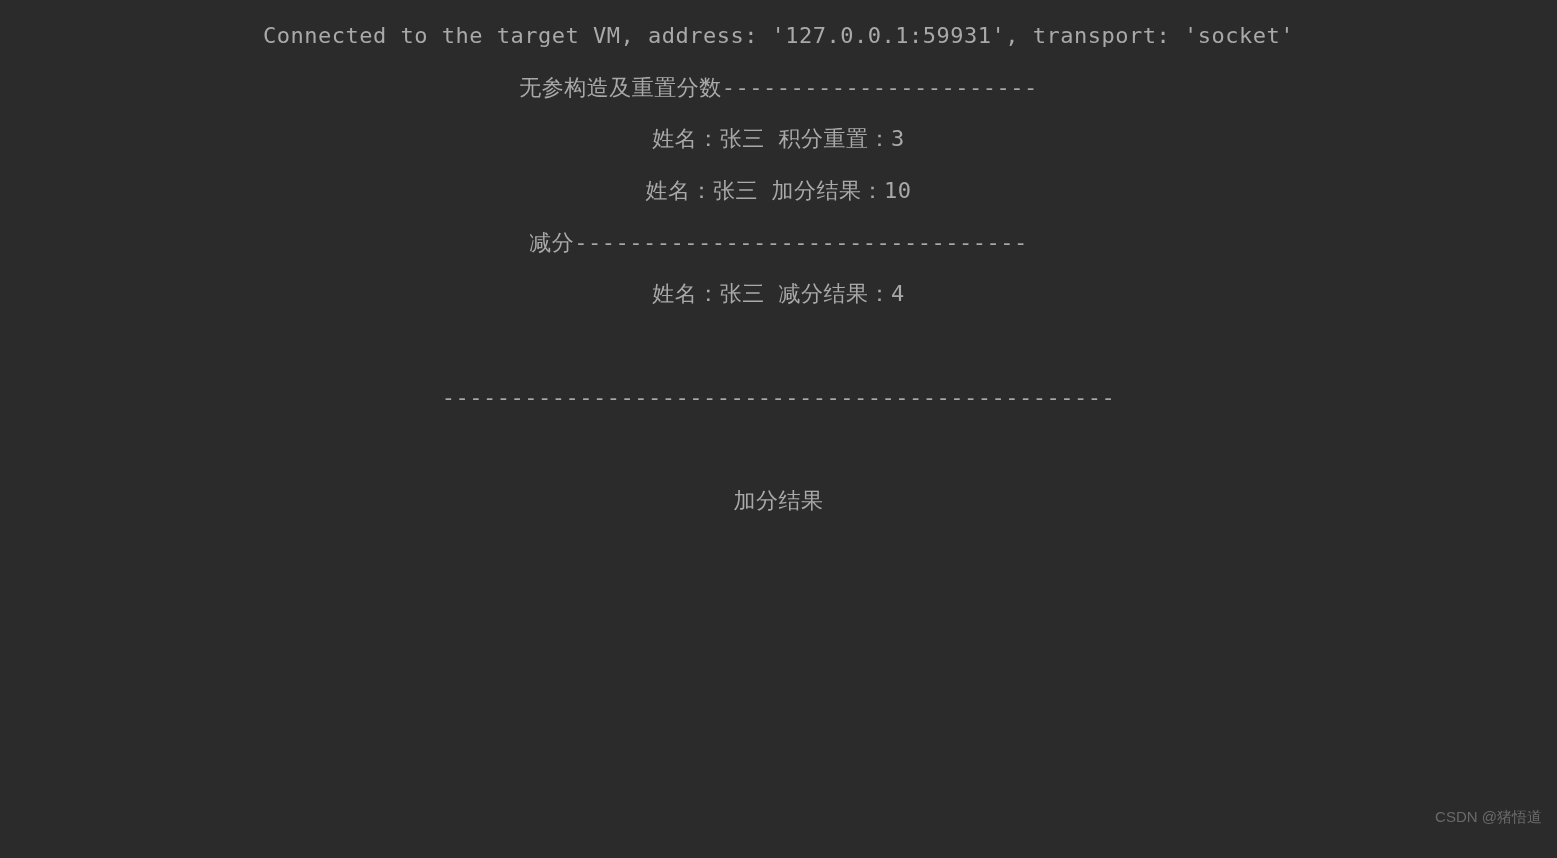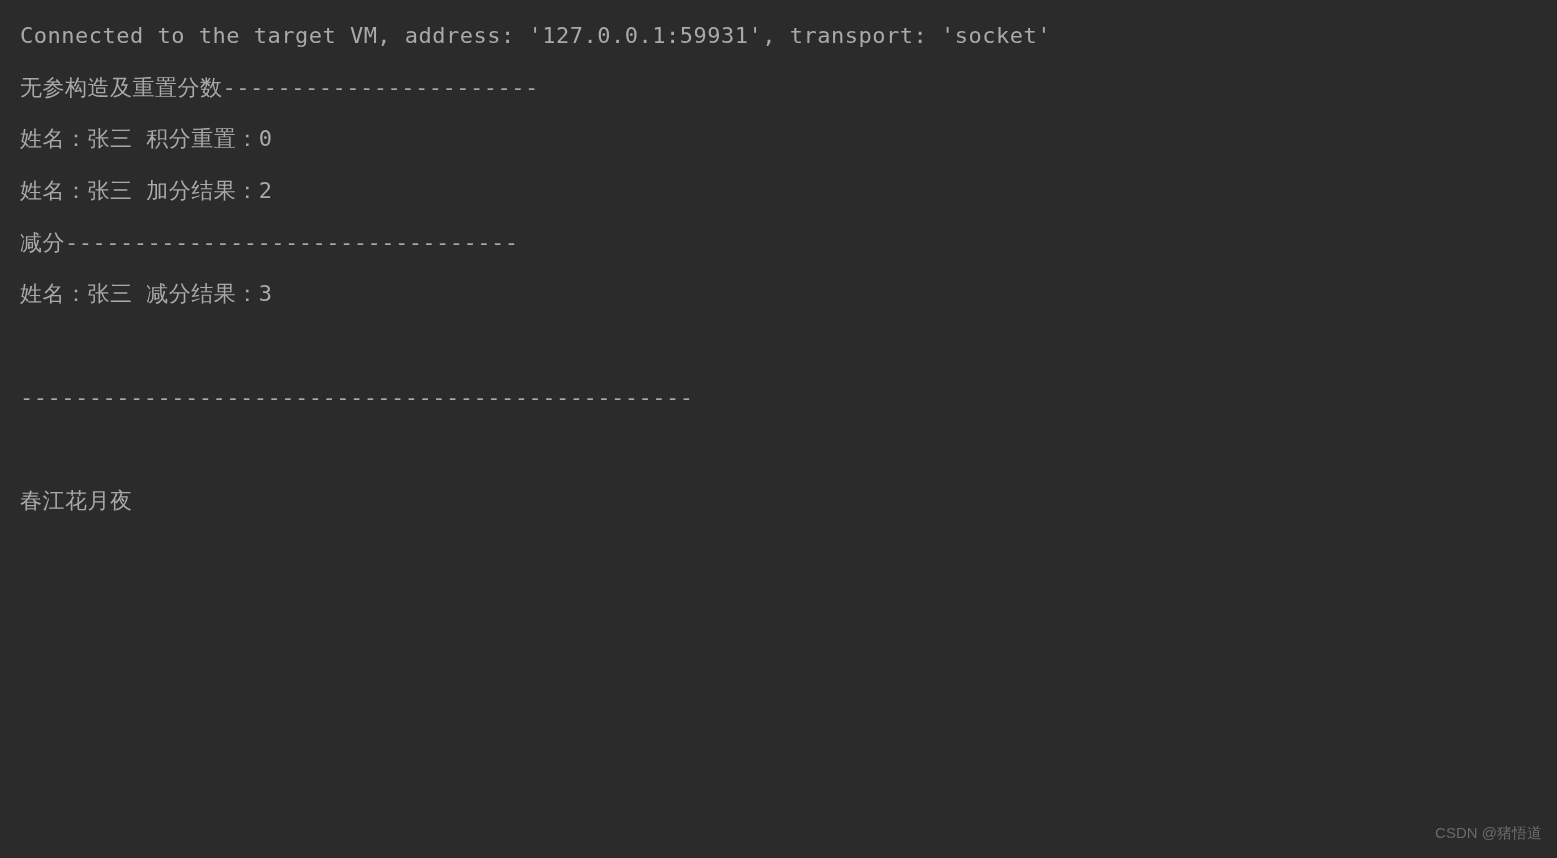--- a/index.html
+++ b/index.html
@@ -15,41 +15,42 @@
       line-height: 2.35;
       padding: 10px 20px;
       width: 1557px;
       height: 858px;
       overflow: hidden;
       position: relative;
     }
     .console-line {
       white-space: pre;
       letter-spacing: 0.5px;
+      text-align: center;
     }
     .watermark {
       position: absolute;
-      bottom: 8px;
+      bottom: 24px;
       right: 15px;
       font-size: 15px;
       color: #6a6a6a;
       font-family: sans-serif;
       letter-spacing: 0;
     }
   </style>
 </head>
 <body>
 
 <div>
   <div class="console-line">Connected to the target VM, address: '127.0.0.1:59931', transport: 'socket'</div>
   <div class="console-line">无参构造及重置分数-----------------------</div>
-  <div class="console-line">姓名：张三 积分重置：0</div>
-  <div class="console-line">姓名：张三 加分结果：2</div>
+  <div class="console-line">姓名：张三 积分重置：3</div>
+  <div class="console-line">姓名：张三 加分结果：10</div>
   <div class="console-line">减分---------------------------------</div>
-  <div class="console-line">姓名：张三 减分结果：3</div>
+  <div class="console-line">姓名：张三 减分结果：4</div>
   <div class="console-line">&nbsp;</div>
   <div class="console-line">-------------------------------------------------</div>
   <div class="console-line">&nbsp;</div>
-  <div class="console-line">春江花月夜</div>
+  <div class="console-line">加分结果</div>
   <div class="console-line">&nbsp;</div>
 </div>
 
 <div class="watermark">CSDN @猪悟道</div>
 
 </body></html>

